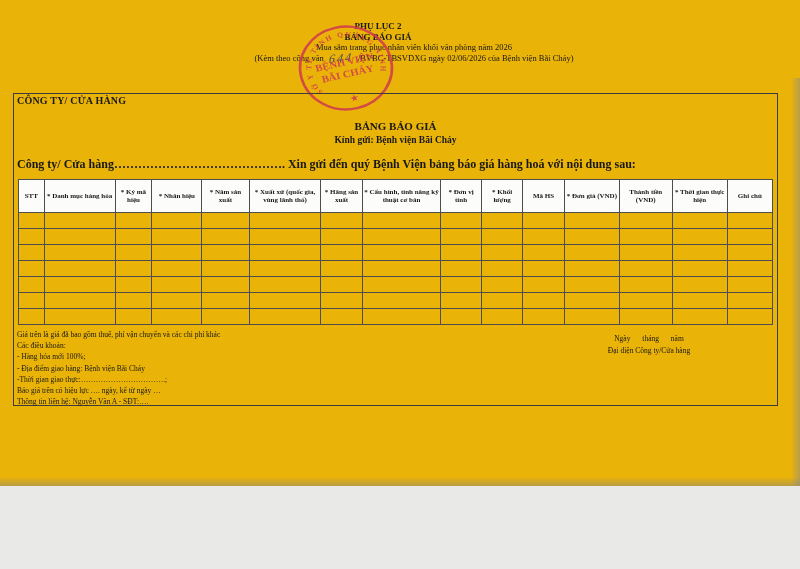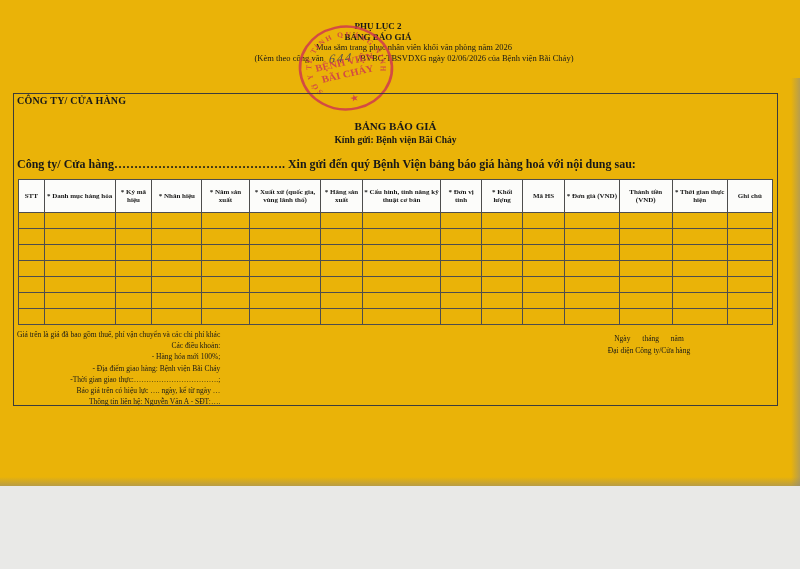--- a/index.html
+++ b/index.html
@@ -39,21 +39,21 @@
   }
   .quote-table th, .quote-table td { border:1px solid #4d4d4d; }
   .quote-table th {
     font-size:7px; font-weight:bold; padding:1px; height:30px;
     vertical-align:middle; text-align:center; line-height:8.5px; background:#fcfcfa;
   }
   .quote-table td { height:15px; padding:0; }
 
   
   .notes { position:absolute; left:3px; top:235px; font-size:7.5px; line-height:11.2px; }
-  .notes div { white-space:nowrap;text-align:right; }
+  .notes div { white-space:nowrap; }
   .signature { position:absolute; left:520px; top:239px; width:230px; text-align:center; font-size:7.5px; line-height:11.5px; }
   .sig-date { word-spacing:10px; }
 
   
   .edge-right {
     position:absolute; top:78px; right:0; width:9px; height:491px;
     background:linear-gradient(to right, rgba(170,170,165,0), rgba(140,140,135,.55));
   }
   .edge-bottom {
     position:absolute; left:0; bottom:0; width:100%; height:9px;

